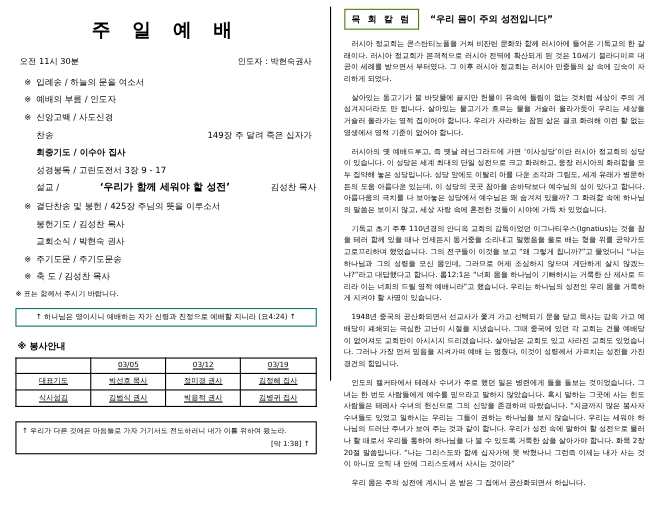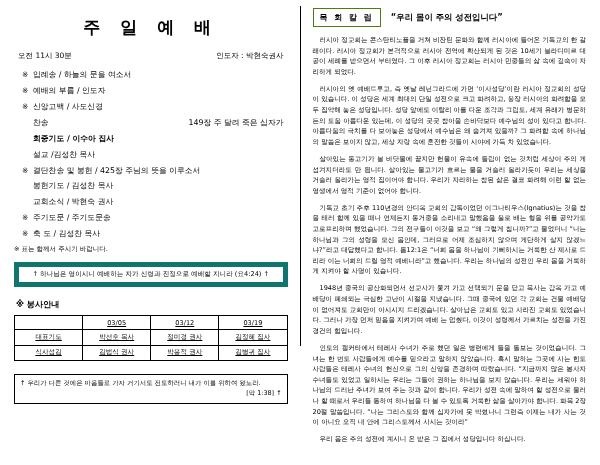--- a/index.html
+++ b/index.html
@@ -109,21 +109,21 @@
     font-weight: bold;
     padding: 0 3px;
     white-space: nowrap;
   }
   .note-small {
     text-align: left;
     font-size: 6.5px;
     margin: 6px 0 8px 0;
   }
   .verse-box {
-    border: 5px solid #0f766e;
+    border: 1px solid #0f766e;
     padding: 3px 4px;
     font-size: 6.6px;
     text-align: center;
     margin: 0 0 12px 0;
   }
   .section-head {
     font-size: 8.2px;
     font-weight: bold;
     margin: 0 0 5px 2px;
   }
@@ -213,22 +213,26 @@
         <span class="oi-label">신앙고백 / 사도신경</span>
       </li>
       <li class="order-item">
         <span class="ast"></span>
         <span class="oi-label">찬송</span>
         <span class="oi-center">149장 주 달려 죽은 십자가</span>
       </li>
       <li class="indent-line">
         <span class="il-label" style="font-weight:bold;">회중기도 / 이수아 집사</span>
       </li>
+      <li class="indent-line">
+        <span class="il-label">성경봉독 / 고린도전서 3장 9 - 17</span>
+      </li>
       <li class="sermon-row">
         <span class="il-label">설교 /</span>
+        <span class="sermon-title">‘우리가 함께 세워야 할 성전’</span>
         <span class="oi-right">김성찬 목사</span>
       </li>
       <li class="order-item">
         <span class="ast">※</span>
         <span class="oi-label">결단찬송 및 봉헌 / 425장 주님의 뜻을 이루소서</span>
       </li>
       <li class="indent-line">
         <span class="il-label">봉헌기도 / 김성찬 목사</span>
       </li>
       <li class="indent-line">
@@ -286,23 +290,23 @@
 
   <div class="right-col">
 
     <div class="col-head-wrap">
       <div class="col-head-box">목 회 칼 럼</div>
       <div class="col-head-title">“우리 몸이 주의 성전입니다”</div>
     </div>
 
     <div class="body-text">
       <p>러시아 정교회는 콘스탄티노플을 거쳐 비잔틴 문화와 함께 러시아에 들어온 기독교의 한 갈래이다. 러시아 정교회가 본격적으로 러시아 전역에 확산되게 된 것은 10세기 블라디미르 대공이 세례를 받으면서 부터였다. 그 이후 러시아 정교회는 러시아 민중들의 삶 속에 깊숙이 자리하게 되었다.</p>
+      <p>살아있는 동고기가 볼 바닷물에 끝지만 헌물이 유속에 들림이 없는 것처럼 세상이 주의 게 섬겨지더라도 만 됩니다. 살아있는 물고기가 흐르는 물을 거슬러 올라가듯이 우리는 세상을 거슬러 올라가는 영적 집이어야 합니다. 우리가 자라하는 참된 삶은 결코 화려해 이런 할 없는 영생에서 영적 기준이 없어야 합니다.</p>
       <p>러시아의 옛 예배드루고, 즉 옛날 레닌그라드에 가면 ‘이사성당’이란 러시아 정교회의 성당이 있습니다. 이 성당은 세계 최대의 단일 성전으로 크고 화려하고, 웅장 러시아의 화려함을 모두 집약해 놓은 성당입니다. 성당 앞에도 이탈리 아를 다운 조각과 그림도, 세계 유래가 병문하든의 도움 아름다운 있는데, 이 성당의 곳곳 참아을 손바닥보다 예수님의 성이 있다고 합니다. 아름다움의 극치를 다 보아놓은 성당에서 예수님은 왜 숨겨져 있을까? 그 화려함 속에 하나님의 말씀은 보이지 않고, 세상 자랑 속에 혼전한 것들이 시야에 가득 차 있었습니다.</p>
-      <p>살아있는 동고기가 볼 바닷물에 끝지만 헌물이 유속에 들림이 없는 것처럼 세상이 주의 게 섬겨지더라도 만 됩니다. 살아있는 물고기가 흐르는 물을 거슬러 올라가듯이 우리는 세상을 거슬러 올라가는 영적 집이어야 합니다. 우리가 자라하는 참된 삶은 결코 화려해 이런 할 없는 영생에서 영적 기준이 없어야 합니다.</p>
       <p>기독교 초기 주후 110년경의 안디옥 교회의 감독이었던 이그나티우스(Ignatius)는 것을 참을 테러 함께 있을 때나 언제든지 동거중을 소리내고 말했음을 울로 배는 형을 위를 공약가도 고로프리하며 했었습니다. 그의 전구들이 이것을 보고 “왜 그렇게 칩니까?”고 물었더니 “나는 하나님과 그의 성령을 모신 몸인데, 그러므로 어제 조심하지 않으며 게단하게 살지 않겠느냐?”라고 대답했다고 합니다. 롬12:1은 “너희 몸을 하나님이 기뻐하시는 거룩한 산 제사로 드리라 이는 너희의 드릴 영적 예배니라”고 했습니다. 우리는 하나님의 성전인 우리 몸을 거룩하게 지켜야 할 사명이 있습니다.</p>
       <p>1948년 중국의 공산화되면서 선교사가 쫓겨 가고 선택되기 문을 닫고 목사는 감옥 가고 예배당이 폐쇄되는 극심한 고난이 시절을 지냈습니다. 그때 중국에 있던 각 교회는 건물 예배당이 없어져도 교회만이 아시시지 드리겠습니다. 살아남은 교회도 있고 사라진 교회도 있었습니다. 그러나 가장 먼저 믿음을 지켜가며 예배 는 멈췄다, 이것이 성령께서 가르치는 성전을 가진 경건의 힘입니다.</p>
       <p>인도의 캘커타에서 테레사 수녀가 주로 했던 일은 병련에게 들을 돌보는 것이었습니다. 그녀는 한 번도 사람들에게 예수를 믿으라고 말하지 않았습니다. 혹시 말하는 그곳에 사는 힌도 사람들은 테레사 수녀의 헌신으로 그의 신앙을 존경하며 따랐습니다. “지금까지 많은 봉사자 수녀들도 있었고 일하시는 우리는 그들이 권하는 하나님을 보지 않습니다. 우리는 세워야 하나님의 드러난 주녀가 보여 주는 것과 같이 합니다. 우리가 성전 속에 말하여 할 성전으로 물러나 할 때로서 우리들 통하여 하나님을 다 볼 수 있도록 거룩한 삶을 살아가야 합니다. 화목 2장 20절 말씀입니다. “나는 그리스도와 함께 십자가에 못 박혔나니 그런즉 이제는 내가 사는 것이 아니요 오직 내 안에 그리스도께서 사시는 것이라”</p>
-      <p>우리 몸은 주의 성전에 계시니 온 받은 그 집에서 성당입니다 하십니다.</p>
+      <p>우리 몸은 주의 성전에 계시니 온 받은 그 집에서 공산화되면서 하십니다.</p>
     </div>
 
   </div>
 
 </div>
 
 </body></html>

